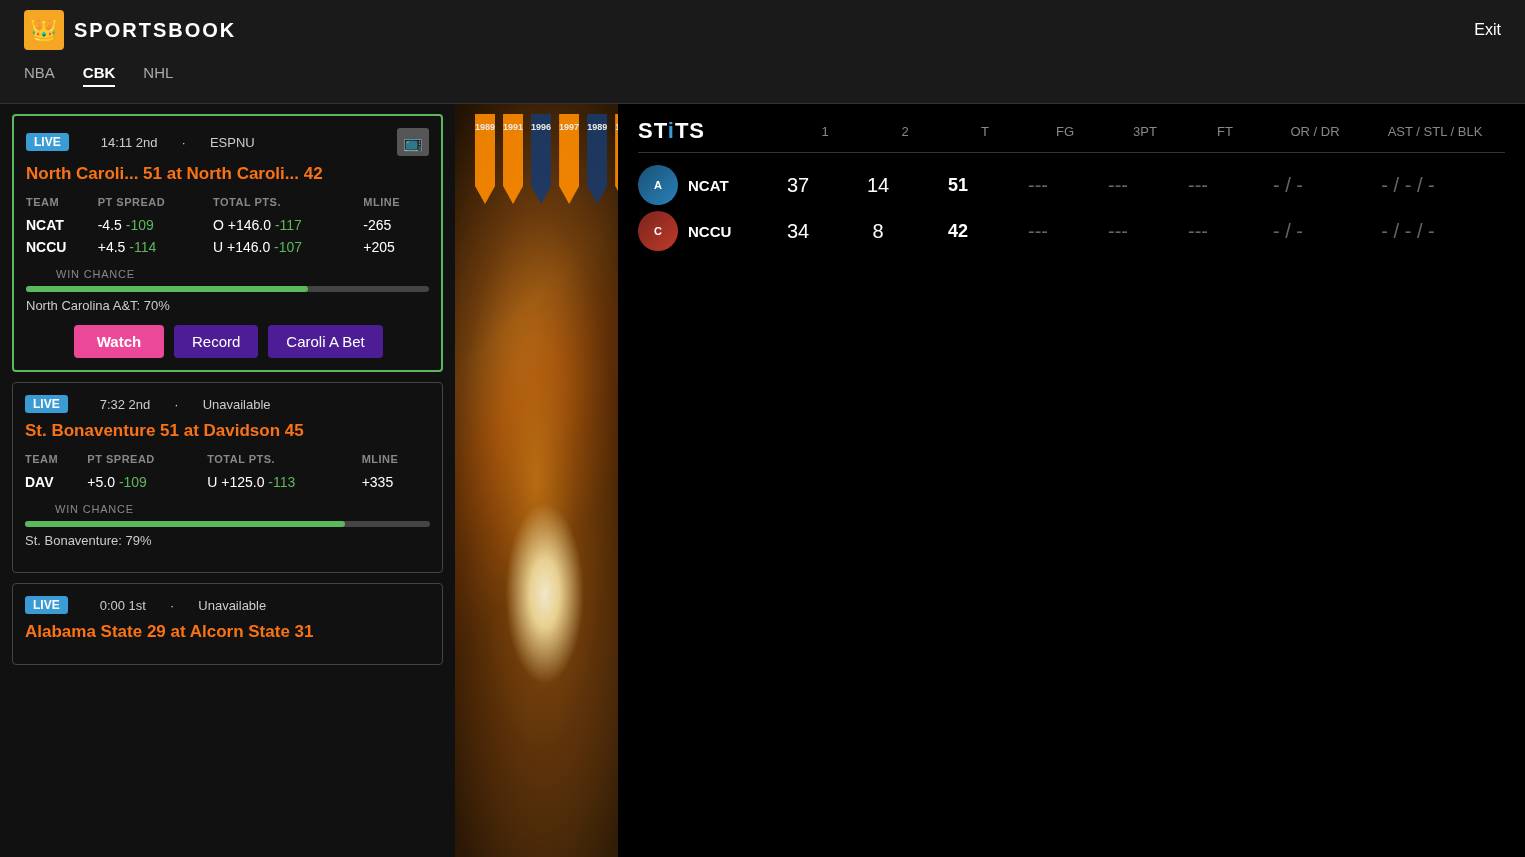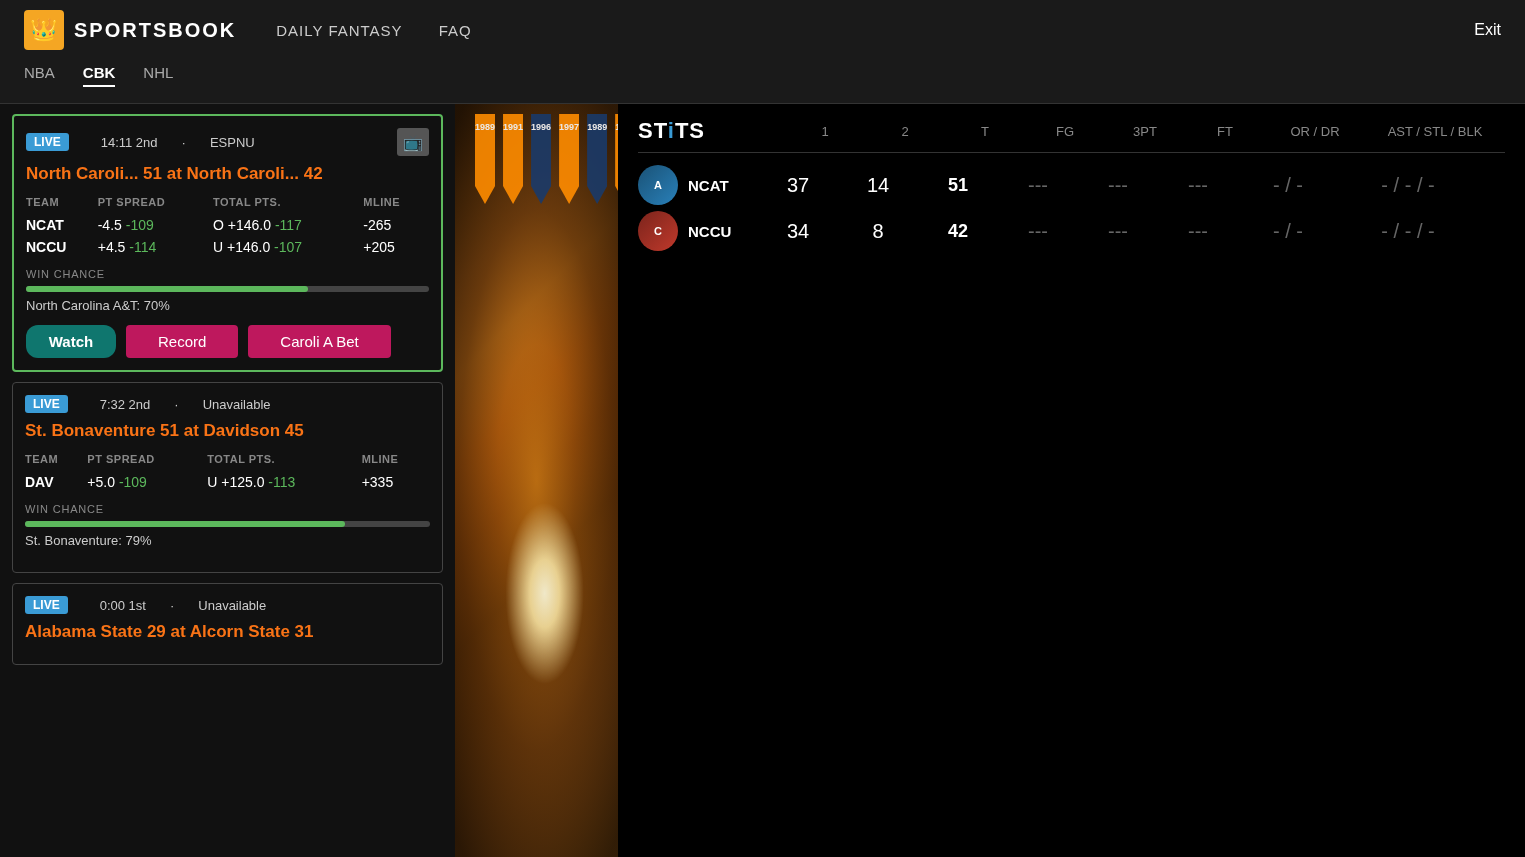--- a/index.html
+++ b/index.html
@@ -171,20 +171,21 @@
     .odds-table td:first-child {
       font-weight: bold;
       color: #fff;
     }
     .green { color: #5cb85c; }
     .win-chance-label {
       font-size: 11px;
       color: #888;
       letter-spacing: 0.8px;
       margin-bottom: 6px;
+      margin-left: 30px;
     }
     .win-chance-bar {
       width: 100%;
       height: 6px;
       background: #444;
       border-radius: 3px;
       margin-bottom: 6px;
       position: relative;
     }
     .win-chance-fill {
@@ -195,35 +196,36 @@
     .win-chance-text {
       font-size: 13px;
       color: #ccc;
       margin-bottom: 12px;
     }
     .card-buttons {
       display: flex;
       gap: 10px;
     }
     .btn-watch {
-      background: #0f766e;
+      background: #ec4899;
       color: #fff;
       border: none;
       padding: 8px 18px;
       font-size: 15px;
       font-weight: bold;
-      border-radius: 12px;
+      border-radius: 4px;
       cursor: pointer;
       min-width: 90px;
+      margin-left: 48px;
     }
     .btn-record, .btn-bet {
-      background: #be185d;
+      background: #4c1d95;
       color: #fff;
       border: none;
-      padding: 8px 32px;
+      padding: 8px 18px;
       font-size: 15px;
       border-radius: 4px;
       cursor: pointer;
       text-align: right;
     }
 
     
     .right-panel {
       flex: 1;
       position: relative;
@@ -378,24 +380,20 @@
       color: #666;
     }
   </style>
 </head>
 <body>
 
 <div class="header">
   <div class="logo">
     <div class="logo-icon">👑</div>
     <span class="logo-text">SPORTSBOOK</span>
-  </div>
-  <div class="nav-links">
-    <span class="nav-link">DAILY FANTASY</span>
-    <span class="nav-link">FAQ</span>
   </div>
   <span class="exit-btn">Exit</span>
 </div>
 
 <div class="tabs">
   <span class="tab">NBA</span>
   <span class="tab active">CBK</span>
   <span class="tab">NHL</span>
 </div>
 

